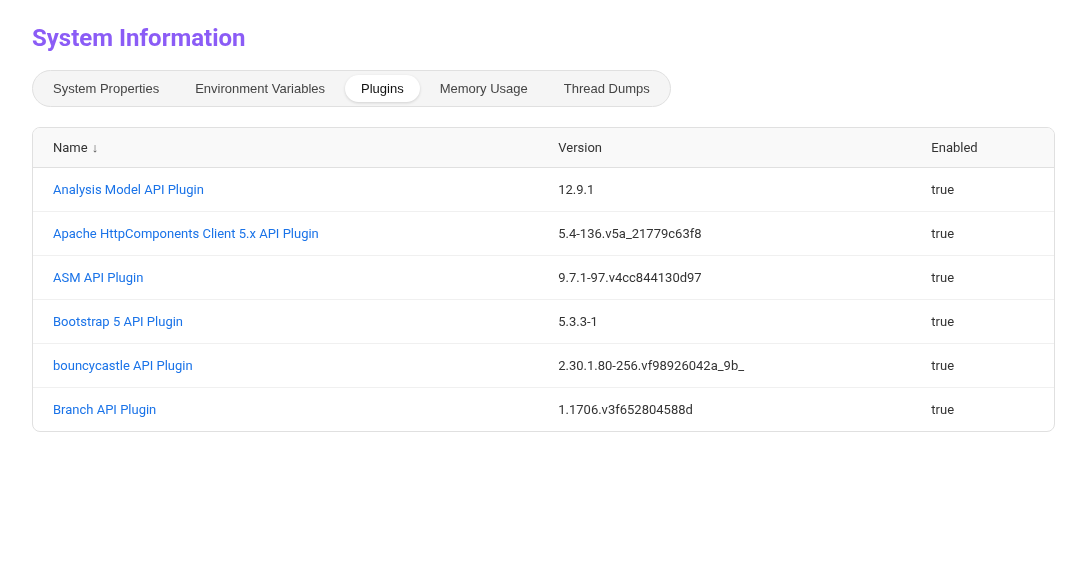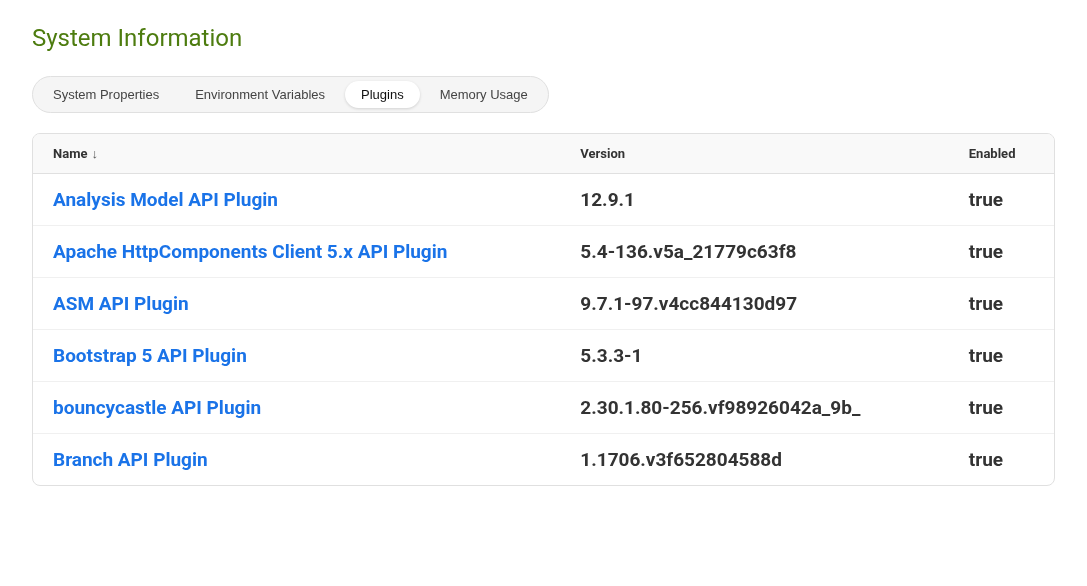--- a/index.html
+++ b/index.html
@@ -13,23 +13,23 @@
       background: #ffffff;
       color: #1a1a1a;
       font-size: 14px;
       padding: 24px 32px;
       width: 1087px;
       min-height: 586px;
     }
 
     .page-title {
       font-size: 24px;
-      font-weight: 400;
-      margin-bottom: 24px;
-      color: #4d7c0f;
+      font-weight: 700;
+      margin-bottom: 18px;
+      color: #8b5cf6;
     }
 
     .tabs-container {
       display: flex;
       gap: 4px;
       margin-bottom: 20px;
       border: 1px solid #e0e0e0;
       border-radius: 24px;
       padding: 4px;
       width: fit-content;
@@ -67,60 +67,60 @@
 
     thead tr {
       background: #f9f9f9;
       border-bottom: 1px solid #e0e0e0;
     }
 
     thead th {
       text-align: left;
       padding: 12px 20px;
       font-size: 13px;
-      font-weight: 700;
+      font-weight: 400;
       color: #333;
     }
 
     thead th .sort-arrow {
       margin-left: 4px;
       color: #555;
     }
 
     tbody tr {
       border-bottom: 1px solid #f0f0f0;
     }
 
     tbody tr:last-child {
       border-bottom: none;
     }
 
     tbody td {
       padding: 14px 20px;
-      font-size: 19px;
+      font-size: 13px;
       color: #333;
-      font-weight: bold;
     }
 
     tbody td.name-cell a {
       color: #1a73e8;
       text-decoration: none;
     }
   </style>
 </head>
 <body>
 
 <h1 class="page-title">System Information</h1>
 
 <div class="tabs-container">
 
 <button class="tab">System Properties</button>
     <button class="tab">Environment Variables</button>
     <button class="tab active">Plugins</button>
     <button class="tab">Memory Usage</button>
+    <button class="tab">Thread Dumps</button>
   </div>
 
 <div class="table-container">
   <table>
     <thead>
       <tr>
 
       <th>Name<span class="sort-arrow">↓</span></th>
           <th>Version</th>
           <th>Enabled</th>

